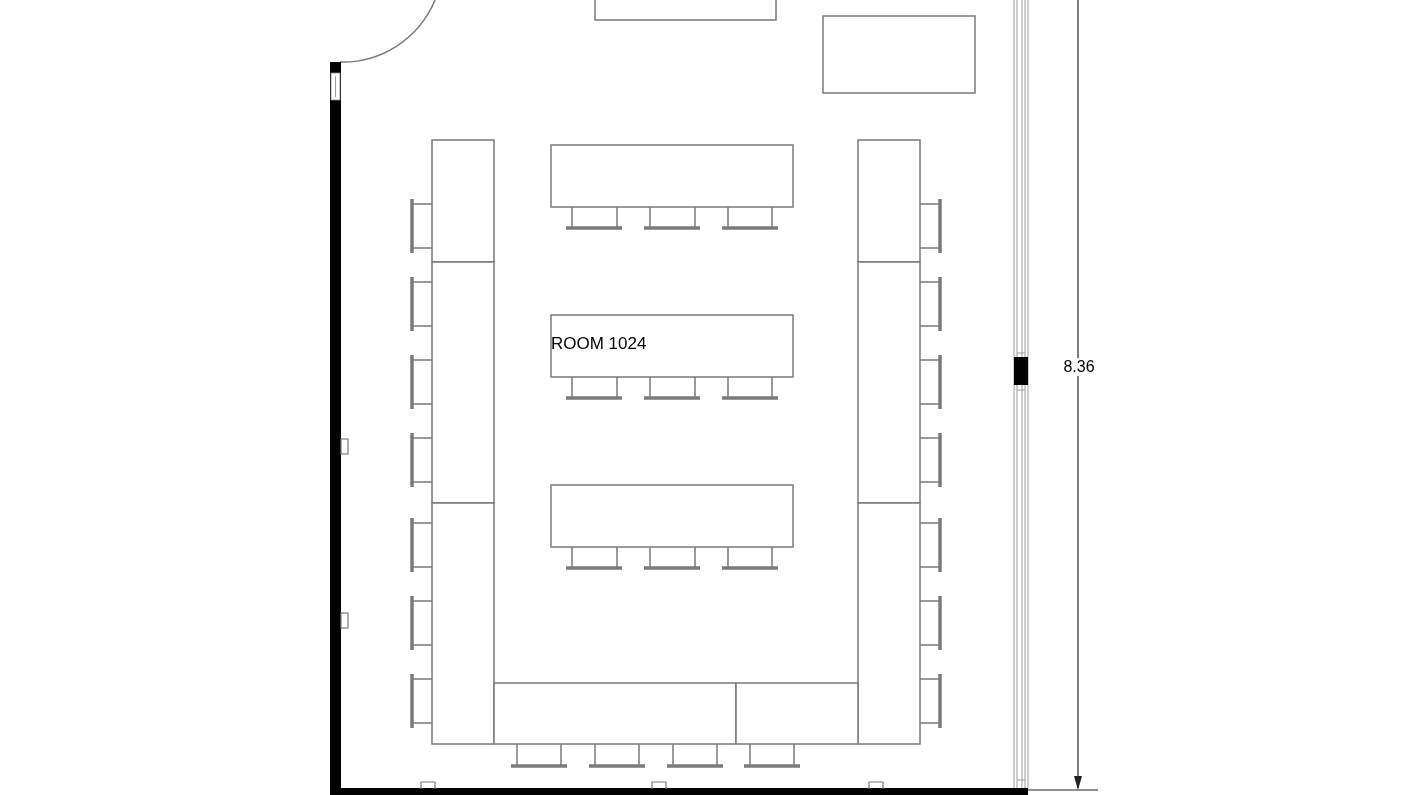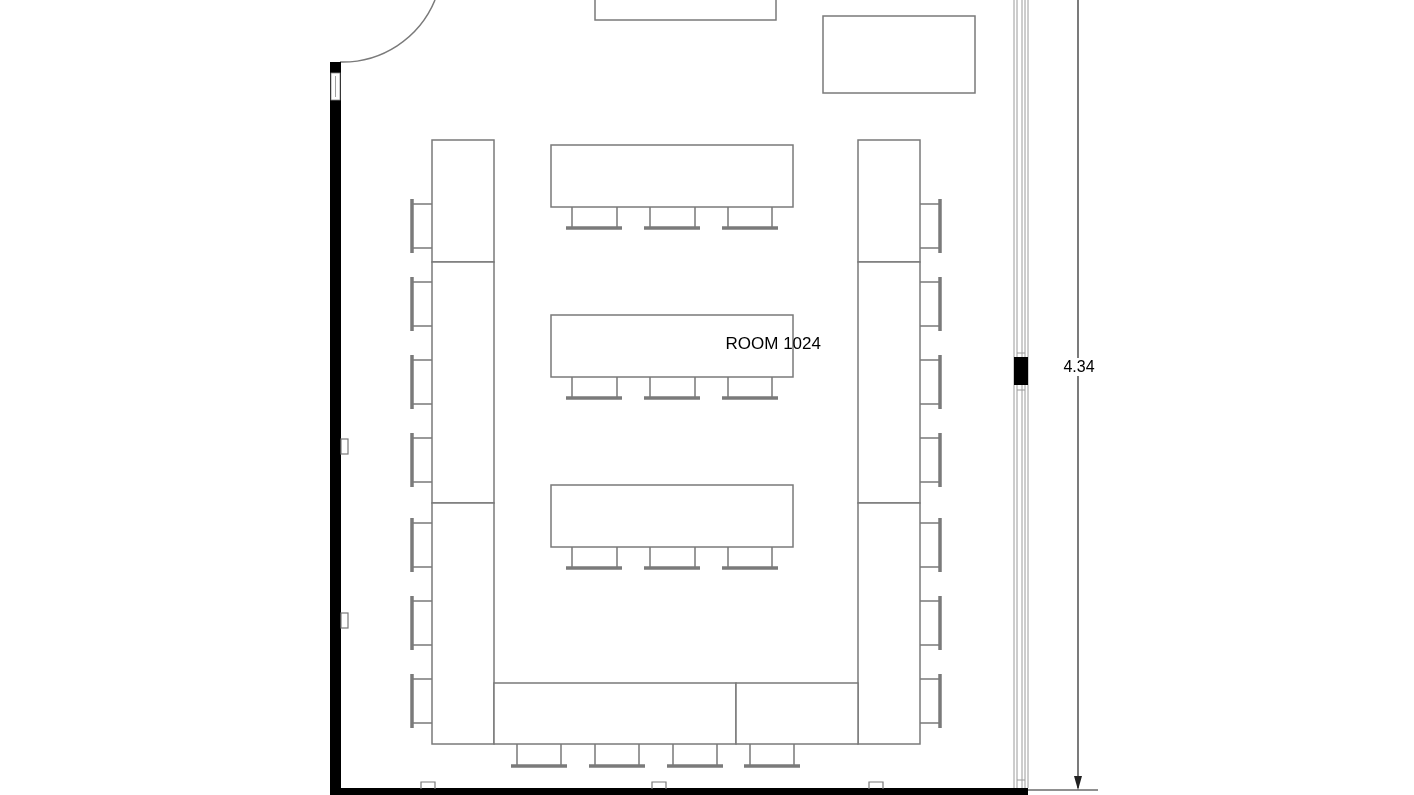--- a/index.html
+++ b/index.html
@@ -1,19 +1,19 @@
 <!DOCTYPE html>
 <html><head>
 <meta charset="utf-8">
 <style>
   html, body { margin: 0; padding: 0; background: #ffffff; }
   body { width: 1414px; height: 795px; overflow: hidden; position: relative; font-family: "Liberation Sans", sans-serif; }
   svg { position: absolute; left: 0; top: 0; }
   .label { position: absolute; font-family: "Liberation Sans", sans-serif; color: #000; }
-  #room-label { left: 551px; top: 334px; width: 242px; text-align: right; font-size: 17px; margin-left: 28px; }
+  #room-label { left: 551px; top: 334px; width: 242px; text-align: left; font-size: 17px; }
   #dim-label { left: 1052px; top: 358px; width: 54px; text-align: center; font-size: 16px; background: #fff; }
 </style>
 </head>
 <body>
 
 <svg id="plan" width="1414" height="795" viewBox="0 0 1414 795" xmlns="http://www.w3.org/2000/svg">
 
   <path d="M 340 62 A 100 100 0 0 0 435 0" fill="none" stroke="#7a7a7a" stroke-width="1.5"></path>
 
   <rect x="330" y="62" width="11" height="733" fill="#000"></rect>
@@ -139,13 +139,13 @@
     <path d="M 595 744 V 765 M 639 744 V 765"></path>
       <line x1="589" y1="766" x2="645" y2="766" stroke-width="3.5"></line>
     <path d="M 673 744 V 765 M 717 744 V 765"></path>
       <line x1="667" y1="766" x2="723" y2="766" stroke-width="3.5"></line>
     <path d="M 750 744 V 765 M 794 744 V 765"></path>
       <line x1="744" y1="766" x2="800" y2="766" stroke-width="3.5"></line>
   </g>
 </svg>
 
 <div id="room-label" class="label">ROOM 1024</div>
-<div id="dim-label" class="label">4.34</div>
+<div id="dim-label" class="label">8.36</div>
 
 </body></html>

